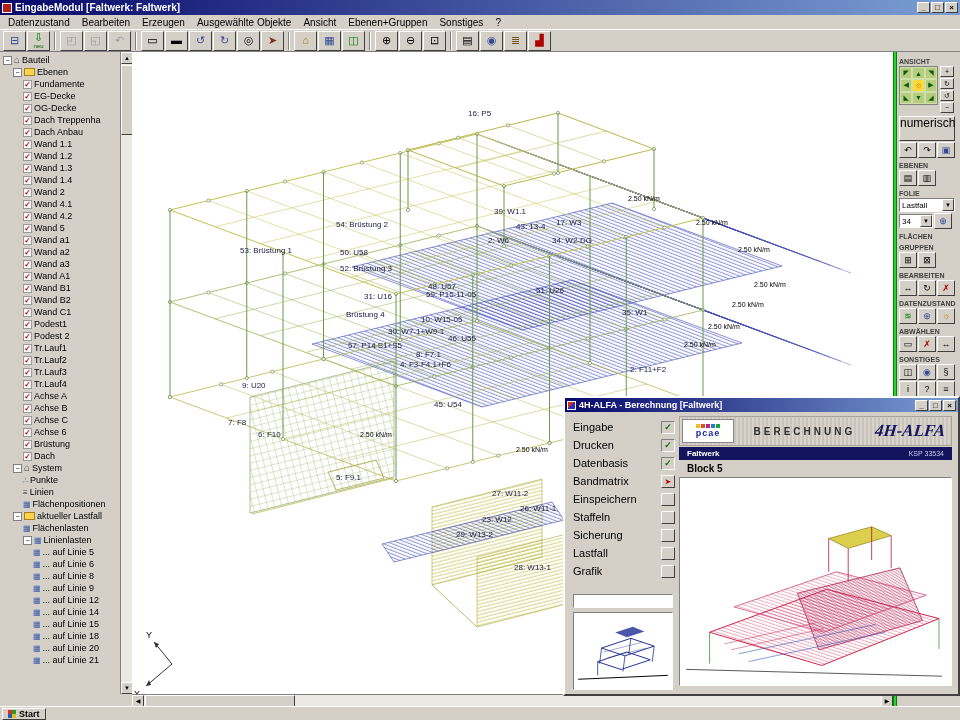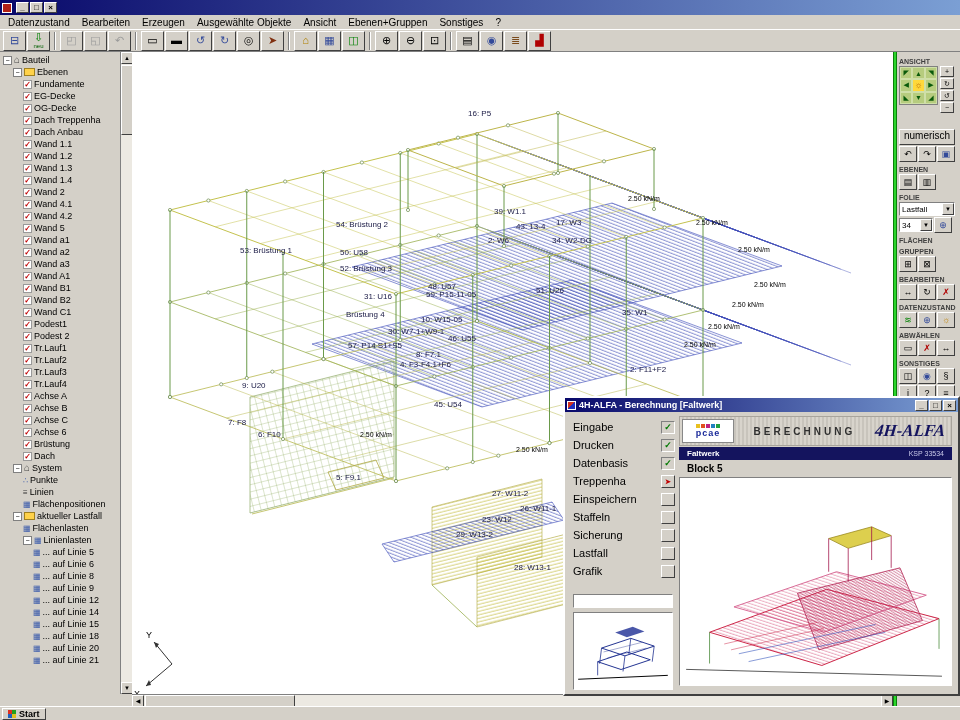--- a/index.html
+++ b/index.html
@@ -80,22 +80,22 @@
   .sm-btn { width:18px; height:16px; background:#d4d0c8; border:1px solid; border-color:#fff #404040 #404040 #fff;
     display:flex; align-items:center; justify-content:center; font-size:9px; line-height:9px;}
   .xs-btn { width:14px; height:11px; font-size:7px; line-height:7px;}
   .pad-wrap { display:flex; gap:2px; }
   .pad { width:39px; height:39px; display:grid; grid-template-columns:repeat(3,1fr); grid-template-rows:repeat(3,1fr);
     border:1px solid #808080; background:#b6cc7e;}
   .pad-cell { display:flex; align-items:center; justify-content:center; font-size:7px; color:#0a5a0a;
     background:#b6cc7e; border:1px solid #cfdfa8;}
   .pad-center { background:#ffd83a; color:#b06000; font-size:9px;}
   .pad-side { display:flex; flex-direction:column; gap:1px; }
-  .numerisch-btn { margin-top:16px; width:56px; height:16px; background:#d4d0c8; border:1px solid;
-    border-color:#fff #404040 #404040 #fff; font-size:10px; text-align:center; line-height:12px;}
+  .numerisch-btn { margin-top:3px; width:56px; height:25px; background:#d4d0c8; border:1px solid;
+    border-color:#fff #404040 #404040 #fff; font-size:12px; text-align:center; line-height:12px;}
   .mini-select { height:14px; width:56px; background:#fff; border:1px solid; border-color:#808080 #fff #fff #808080;
     display:flex; align-items:center; font-size:8px; margin:1px 0;}
   .sel-val { flex:1; padding-left:2px; overflow:hidden; white-space:nowrap;}
   .sel-arrow { width:12px; height:12px; background:#d4d0c8; border:1px solid; border-color:#fff #404040 #404040 #fff;
     font-size:6px; line-height:10px; text-align:center; flex:none;}
 
   
   .dialog { position:absolute; left:563px; top:396px; width:397px; height:300px; background:#d4d0c8;
     border:2px solid; border-color:#fff #404040 #404040 #fff; z-index:60;}
   .dlg-titlebar { position:absolute; left:0; top:0; right:0; height:14px;
@@ -141,20 +141,21 @@
   .flag { width:8px; height:8px; display:grid; grid-template-columns:4px 4px; grid-template-rows:4px 4px; flex:none;}
   .flag i { display:block; }
 </style>
 </head>
 <body>
 
 <div class="app">
 
   <div class="titlebar">
     <span class="app-ico"></span>
+    <span class="title-text">EingabeModul [Faltwerk: Faltwerk]</span>
     <span class="win-controls">
       <span class="win-btn">_</span>
       <span class="win-btn">□</span>
       <span class="win-btn">×</span>
     </span>
   </div>
 
   <div class="menubar">
       <span class="menu-item">Datenzustand</span>
       <span class="menu-item">Bearbeiten</span>
@@ -879,21 +880,21 @@
         </div>
         <div class="chk-row">
           <span class="chk-label">Drucken</span>
           <span class="chk-box st-done">✓</span>
         </div>
         <div class="chk-row">
           <span class="chk-label">Datenbasis</span>
           <span class="chk-box st-done">✓</span>
         </div>
         <div class="chk-row">
-          <span class="chk-label">Treppenha</span>
+          <span class="chk-label">Bandmatrix</span>
           <span class="chk-box st-active">➤</span>
         </div>
         <div class="chk-row">
           <span class="chk-label">Einspeichern</span>
           <span class="chk-box st-todo"></span>
         </div>
         <div class="chk-row">
           <span class="chk-label">Staffeln</span>
           <span class="chk-box st-todo"></span>
         </div>

